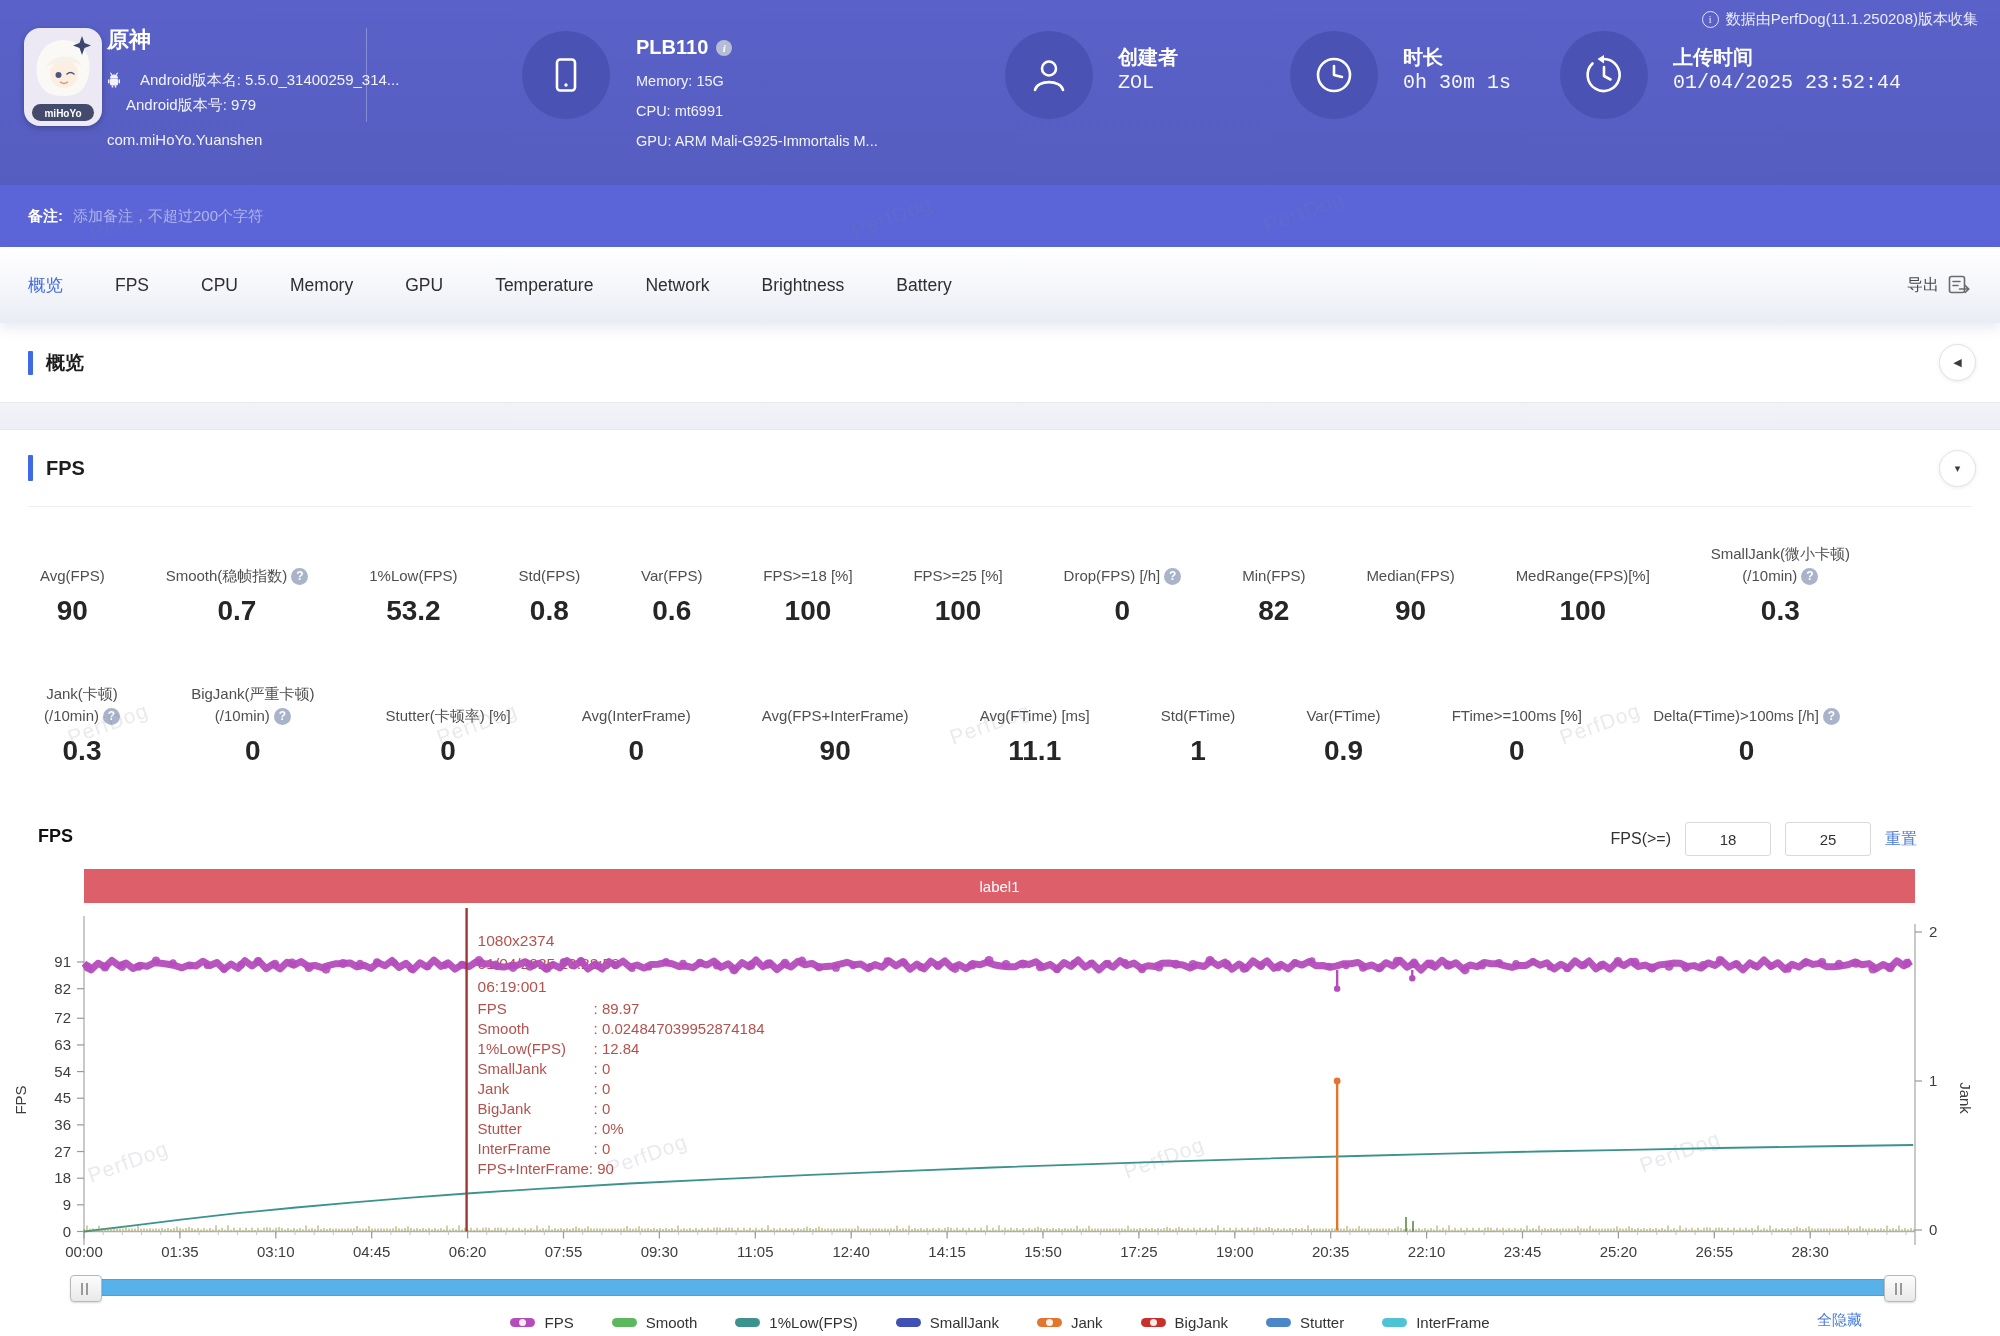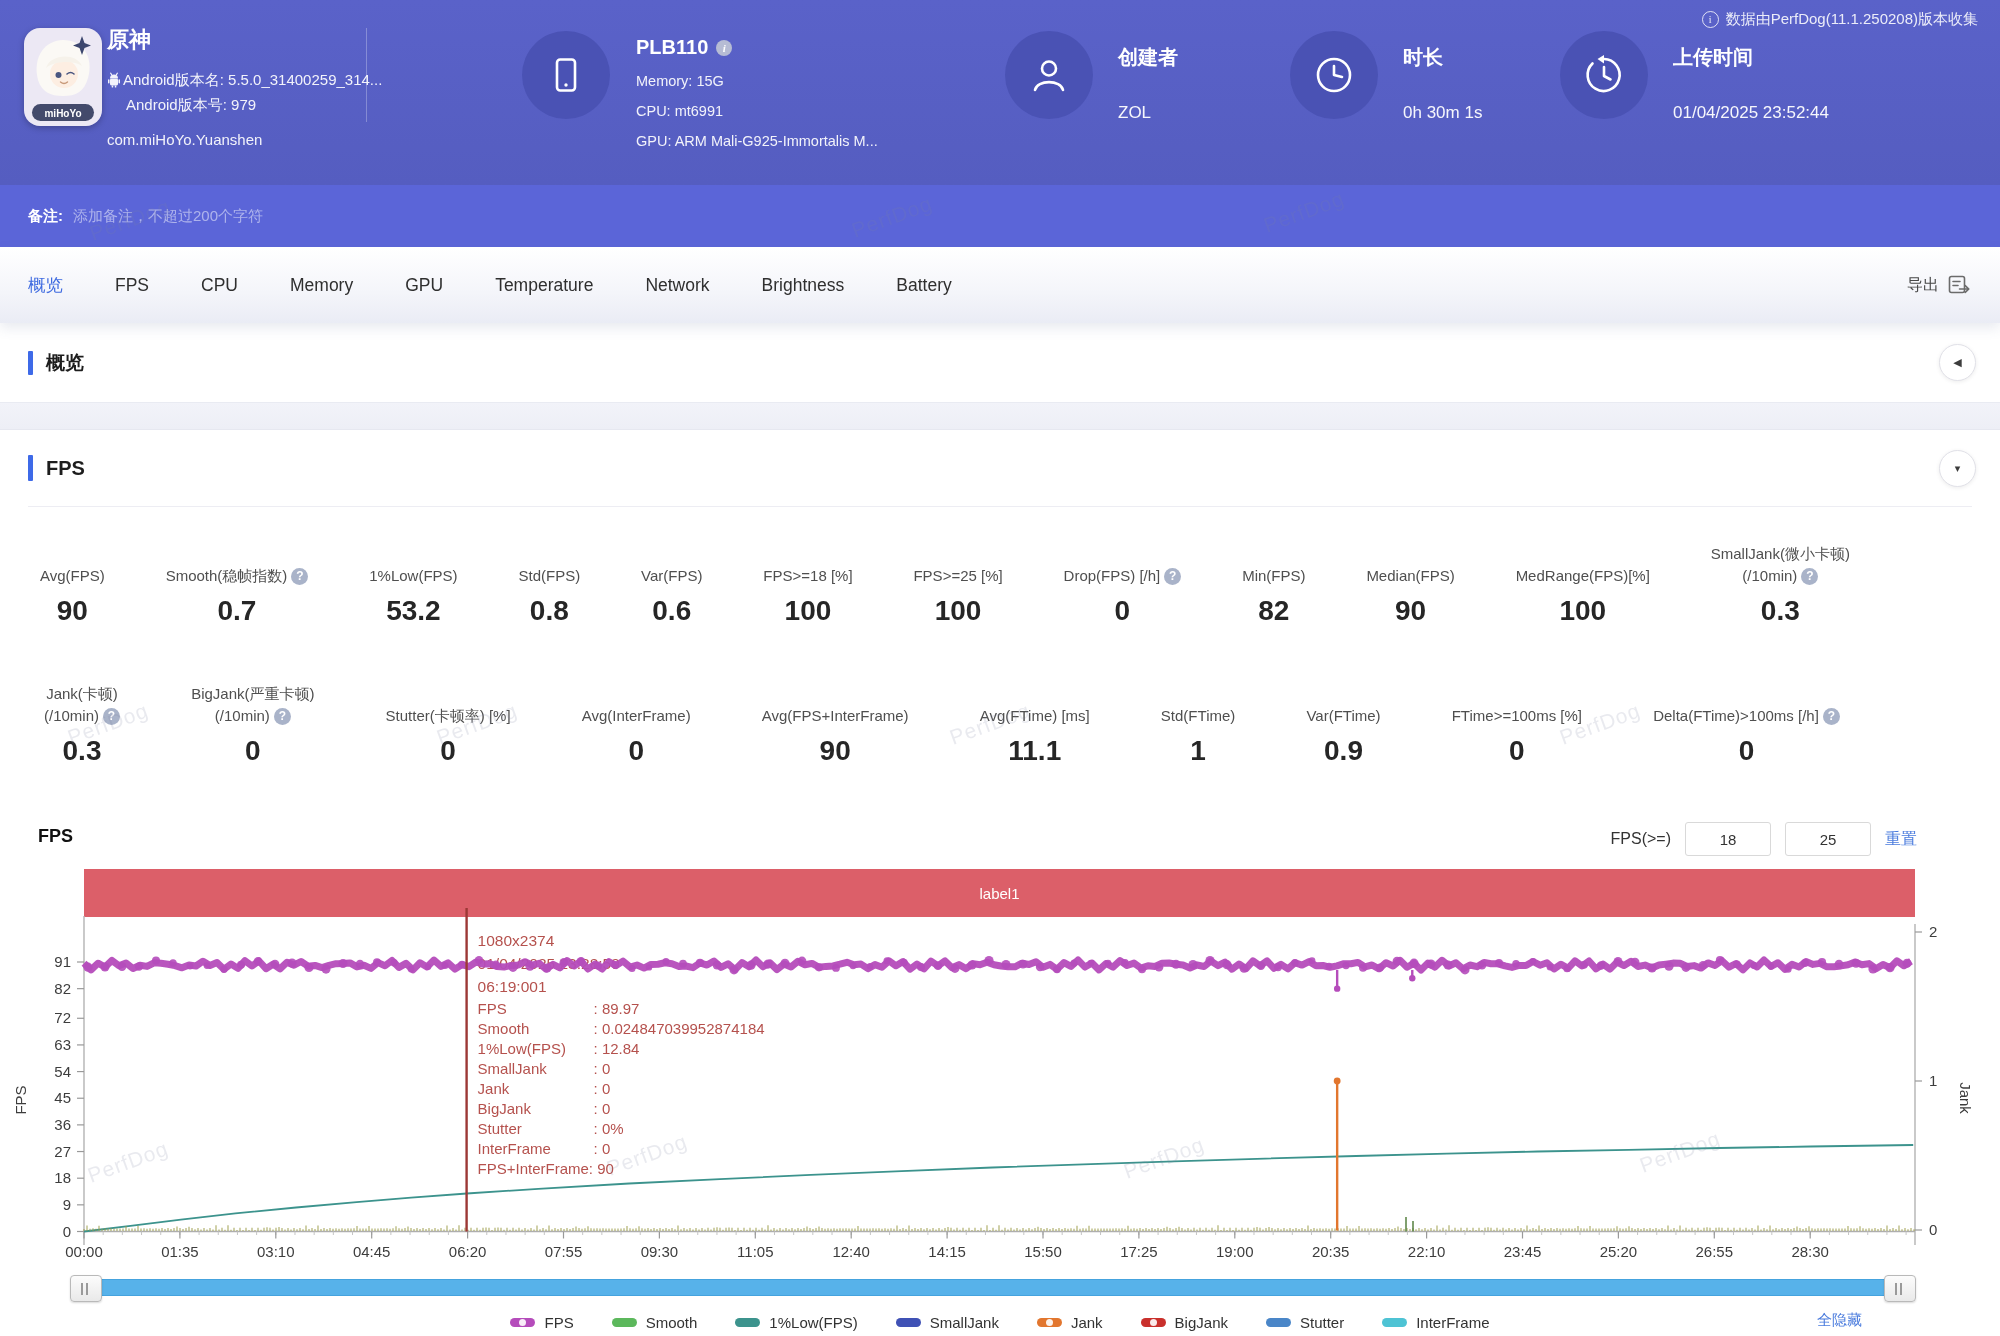--- a/index.html
+++ b/index.html
@@ -4,33 +4,33 @@
 <style>
   html,body{margin:0;padding:0;background:#fff;}
   .page{position:relative;width:2000px;height:1336px;background:#fff;overflow:hidden;
         font-family:"Liberation Sans",sans-serif;color:#262626;}
   
   .header{position:absolute;left:0;top:0;width:2000px;height:185px;background:linear-gradient(180deg,#5a62c9,#555dc0);}
   .app-icon{position:absolute;left:24px;top:28px;width:78px;height:98px;border-radius:16px;overflow:hidden;
             box-shadow:0 2px 6px rgba(0,0,0,.25);}
   .app-info{position:absolute;left:107px;top:26px;color:#fff;}
   .app-title{font-size:22px;font-weight:700;line-height:28px;}
-  .app-line{font-size:15px;color:rgba(255,255,255,.92);line-height:20px;display:flex;align-items:center;gap:2px;}
+  .app-line{font-size:15px;color:rgba(255,255,255,.92);line-height:20px;display:flex;align-items:center;gap:19px;}
   .app-line.first{margin-top:16px;}
   .app-line.second{margin-left:19px;margin-top:5px;}
   .app-line.pkg{margin-top:15px;}
   .v-divider{position:absolute;left:366px;top:28px;width:1px;height:94px;background:rgba(255,255,255,.28);}
   .hblock-circle{position:absolute;width:88px;height:88px;border-radius:50%;background:#4a52b4;display:flex;align-items:center;justify-content:center;}
   .hb-title{font-size:20px;font-weight:700;color:#fff;display:flex;align-items:center;gap:8px;}
   .hb-line{font-size:14.5px;color:rgba(255,255,255,.92);}
   .device-text{position:absolute;left:636px;top:36px;}
   .device-text .hb-line{margin-top:14px;}
   .device-text .gpu{max-width:260px;white-space:nowrap;}
   .block-text{position:absolute;color:#fff;}
-  .block-text .hb-val{font-size:17px;color:rgba(255,255,255,.95);margin-top:32px;}
+  .block-text .hb-val{font-size:20px;color:rgba(255,255,255,.95);font-family:Liberation Mono, monospace;}
   .info-dot{display:inline-flex;width:16px;height:16px;border-radius:50%;background:#b6bcd4;color:#fff;
             font-size:11px;font-weight:700;font-style:italic;font-family:"Liberation Serif",serif;
             align-items:center;justify-content:center;}
   .collect-note{position:absolute;right:22px;top:10px;display:flex;align-items:center;gap:7px;
                 color:rgba(255,255,255,.88);font-size:15px;}
   .i-outline{display:inline-flex;width:15px;height:15px;border-radius:50%;border:1.4px solid rgba(255,255,255,.8);
              color:rgba(255,255,255,.9);font-size:10px;align-items:center;justify-content:center;font-family:"Liberation Serif",serif;}
   
   .note-bar{position:absolute;left:0;top:185px;width:2000px;height:62px;background:#5b65d8;
             display:flex;align-items:center;padding-left:28px;box-sizing:border-box;}
@@ -66,21 +66,21 @@
   .m-value{margin-top:8px;font-size:28px;font-weight:700;color:#262626;}
   .qmark{display:inline-flex;width:17px;height:17px;border-radius:50%;background:#a9b3c9;color:#fff;
          font-size:12px;font-weight:700;align-items:center;justify-content:center;cursor:pointer;}
   
   .chart-title{position:absolute;left:38px;top:826px;font-size:18px;font-weight:700;color:#111;}
   .threshold{position:absolute;right:83px;top:822px;display:flex;align-items:center;gap:14px;}
   .threshold .tlabel{font-size:16px;color:#333;}
   .threshold input{width:80px;height:30px;border:1px solid #d9d9d9;border-radius:3px;text-align:center;
                    font-size:15px;color:#333;font-family:"Liberation Sans",sans-serif;background:#fff;}
   .reset-link{font-size:16px;color:#4a7bdd;cursor:pointer;}
-  .banner{position:absolute;left:84px;top:869px;width:1831px;height:48px;background:#dc5f69;color:#fff;
+  .banner{position:absolute;left:84px;top:869px;width:1831px;height:34px;background:#dc5f69;color:#fff;
           font-size:15px;display:flex;align-items:center;justify-content:center;}
   
   .chart-svg{position:absolute;left:0;top:900px;}
   svg text{font-family:"Liberation Sans",sans-serif;}
   
   .scroll-track{position:absolute;left:84px;top:1279px;width:1828px;height:17px;background:#57b2ea;
                 border:1px solid #45a3de;border-radius:2px;box-sizing:border-box;cursor:pointer;}
   .scroll-handle{position:absolute;top:1275px;width:30px;height:25px;border:1px solid #b9b9b9;border-radius:4px;
                  background:linear-gradient(180deg,#fcfcfc,#e9e9e9);display:flex;align-items:center;
                  justify-content:center;cursor:ew-resize;box-shadow:0 1px 2px rgba(0,0,0,.15);}

